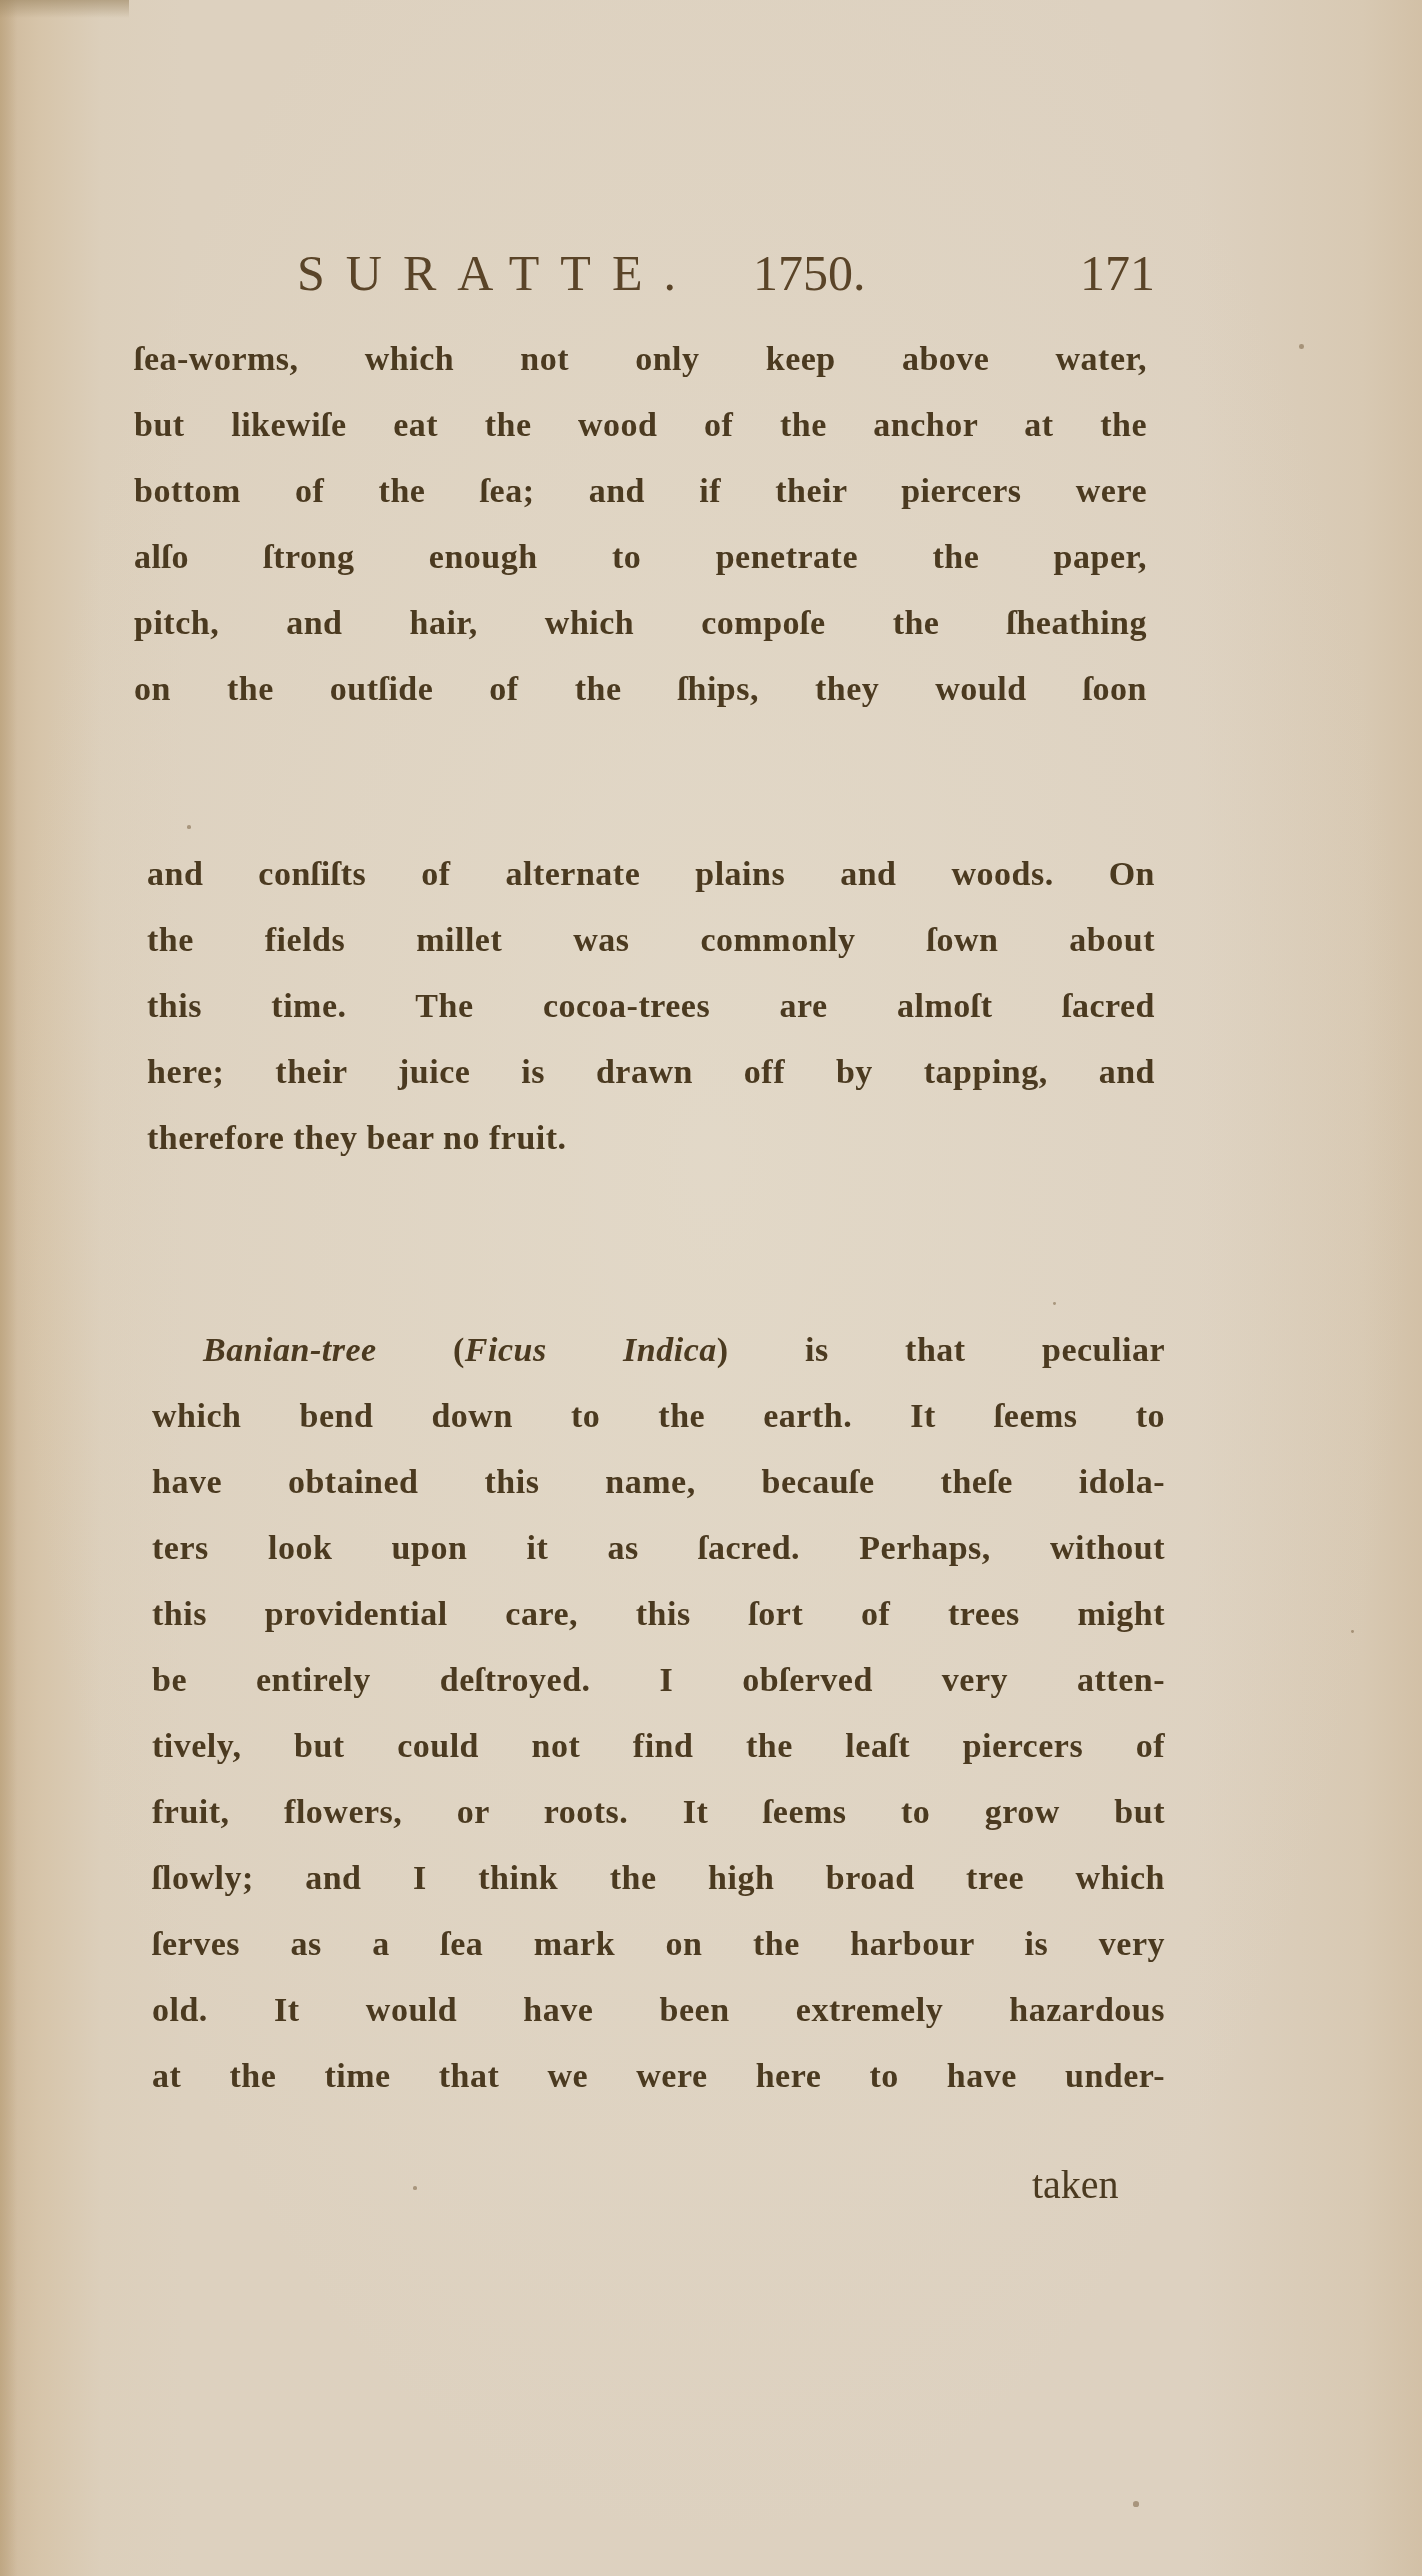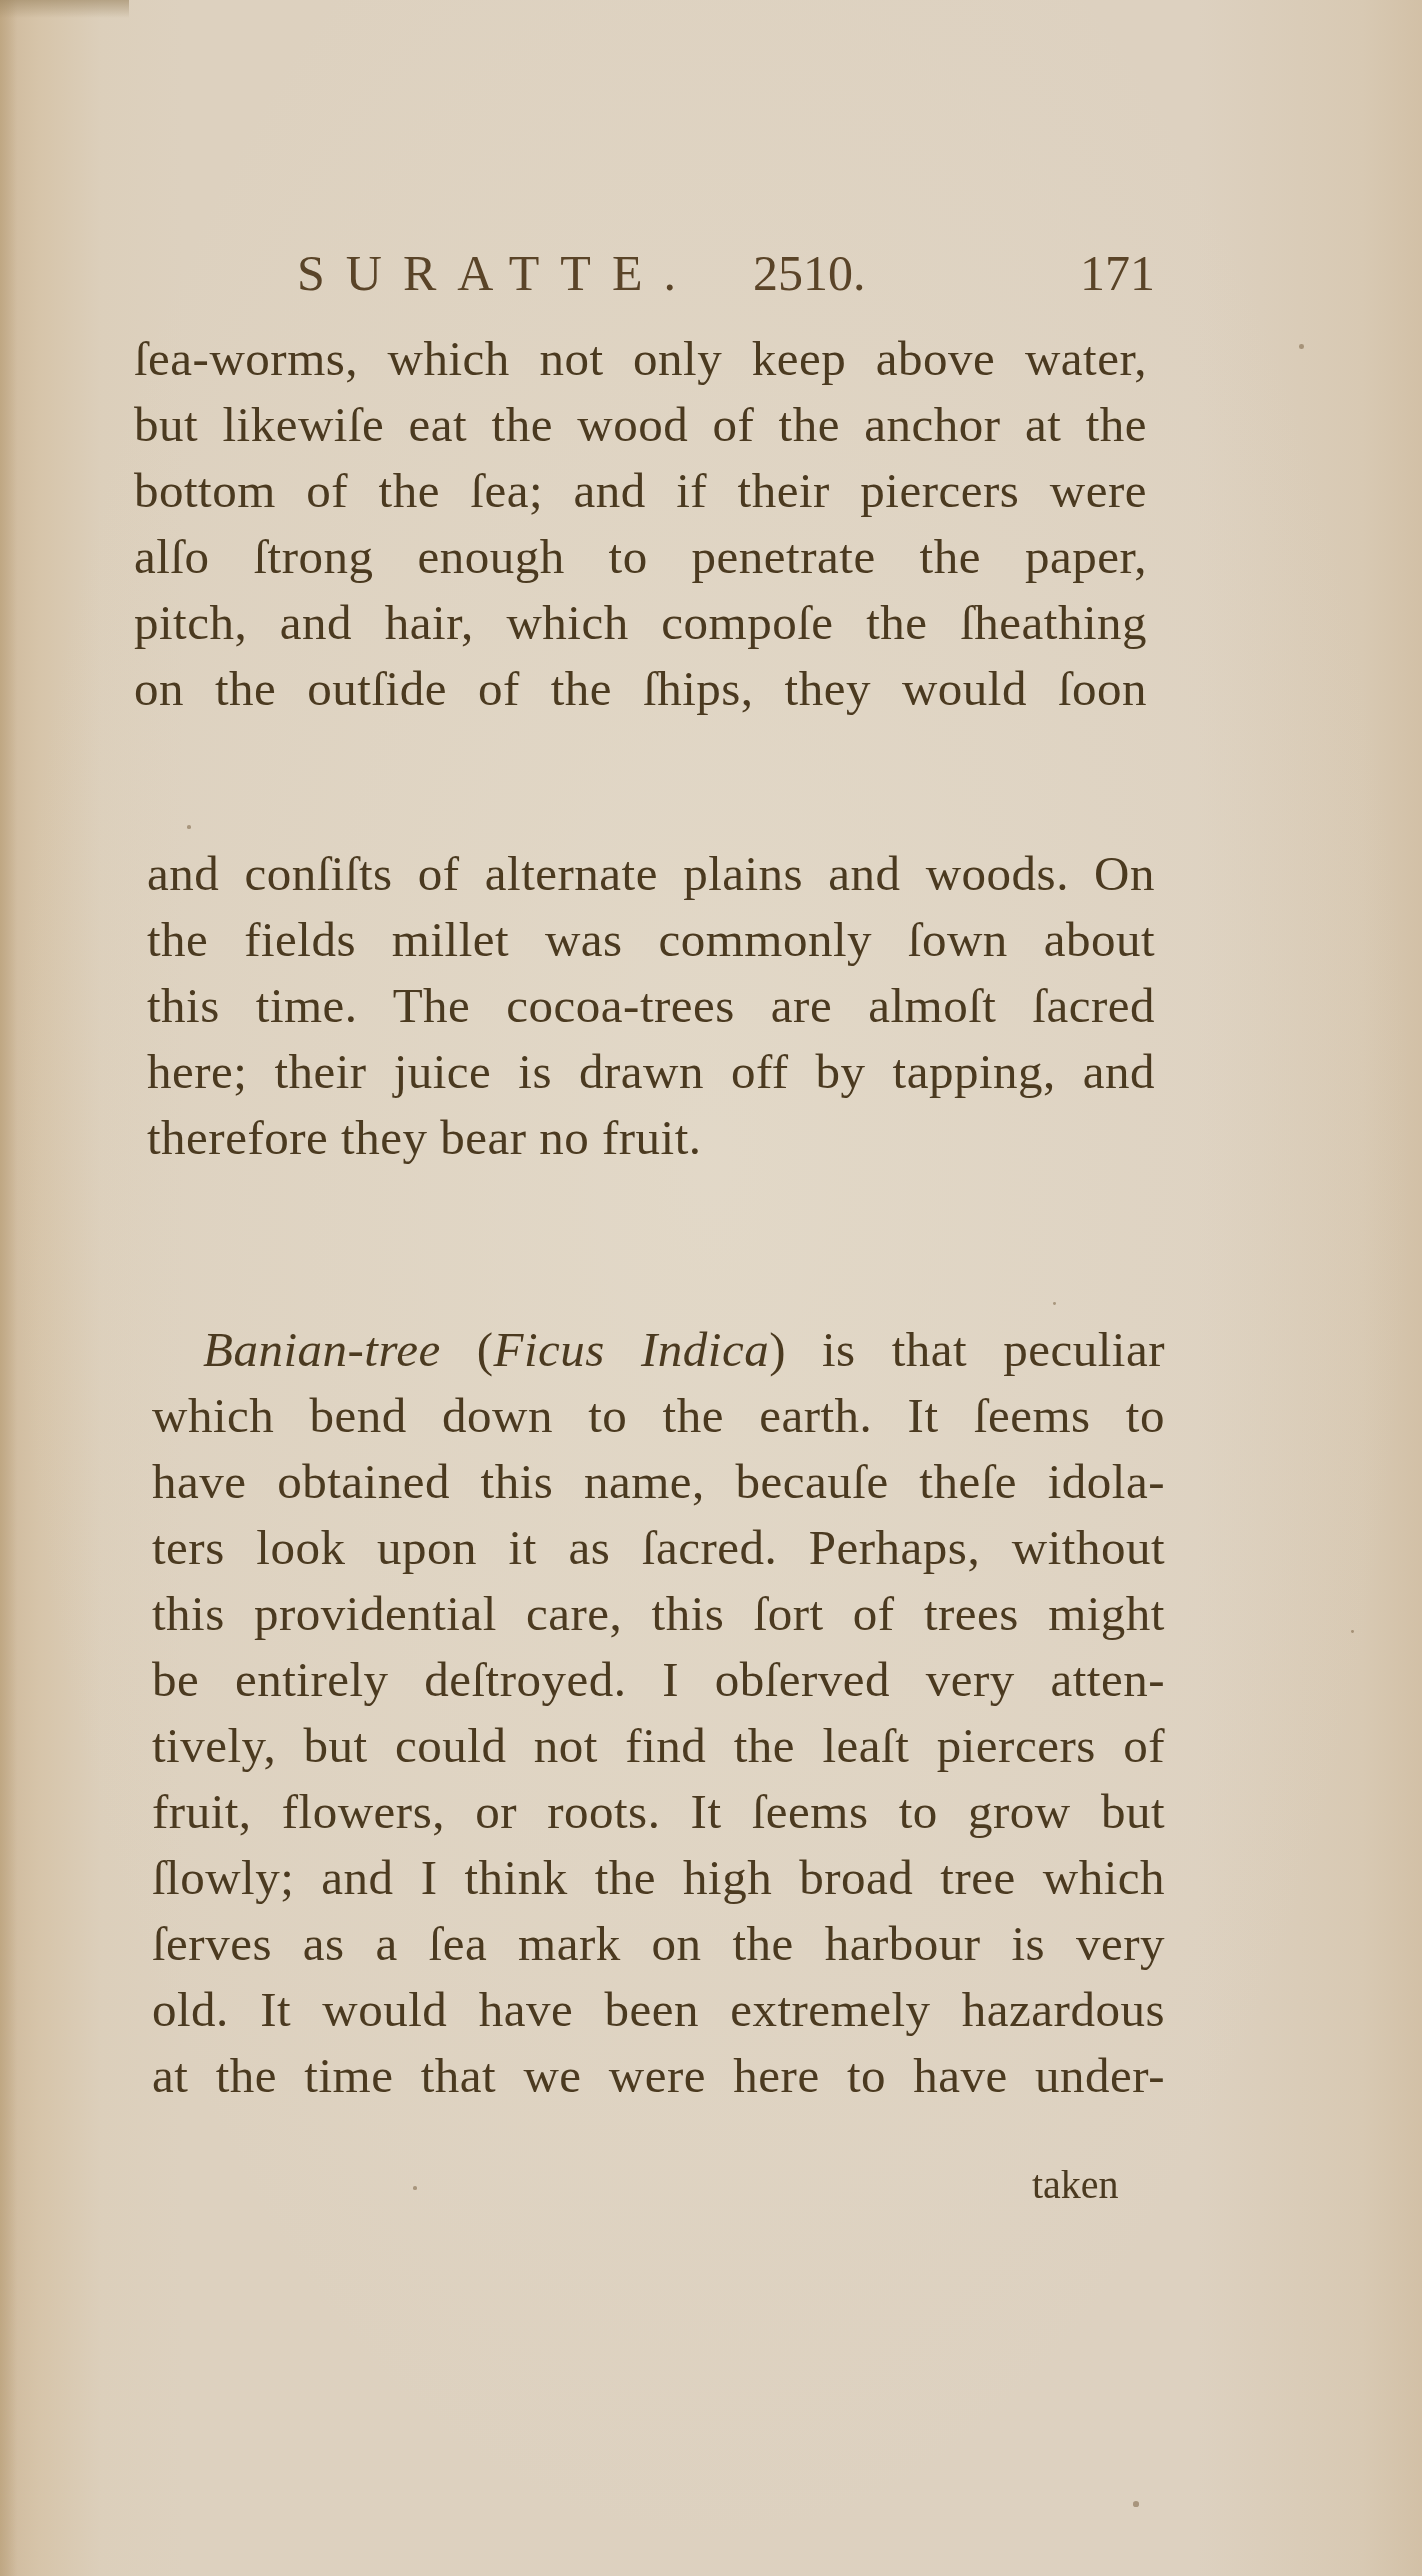--- a/index.html
+++ b/index.html
@@ -58,24 +58,25 @@
   }
   .running-head .page-number {
     position: absolute;
     left: 783px;
     text-align: center;
   }
   .text-block {
     position: absolute;
     left: 129px;
     width: 1032px;
-    font-size: 49px;
+    font-size: 34px;
     color: #4b3a20;
     text-align: justify;
     letter-spacing: 0.5px;
+    font-weight: bold;
   }
   .text-block .line {
     display: block;
     height: 66px;
     line-height: 66px;
     white-space: nowrap;
     text-align-last: justify;
     text-align: justify;
   }
   .text-block .line.last {
@@ -105,21 +106,21 @@
 </style>
 </head>
 <body>
 
 <div class="page">
   <div class="page-edge-left"></div>
   <div class="page-corner-top"></div>
 
   <div class="running-head">
     <span class="title">SURATTE.</span>
-    <span class="year">2510.</span>
+    <span class="year">1750.</span>
     <span class="page-number">171</span>
   </div>
 
   <div class="text-block p1">
     <span class="line">ſea-worms, which not only keep above water,</span>
     <span class="line">but likewiſe eat the wood of the anchor at the</span>
     <span class="line">bottom of the ſea; and if their piercers were</span>
     <span class="line">alſo ſtrong enough to penetrate the paper,</span>
     <span class="line">pitch, and hair, which compoſe the ſheathing</span>
     <span class="line">on the outſide of the ſhips, they would ſoon</span>

